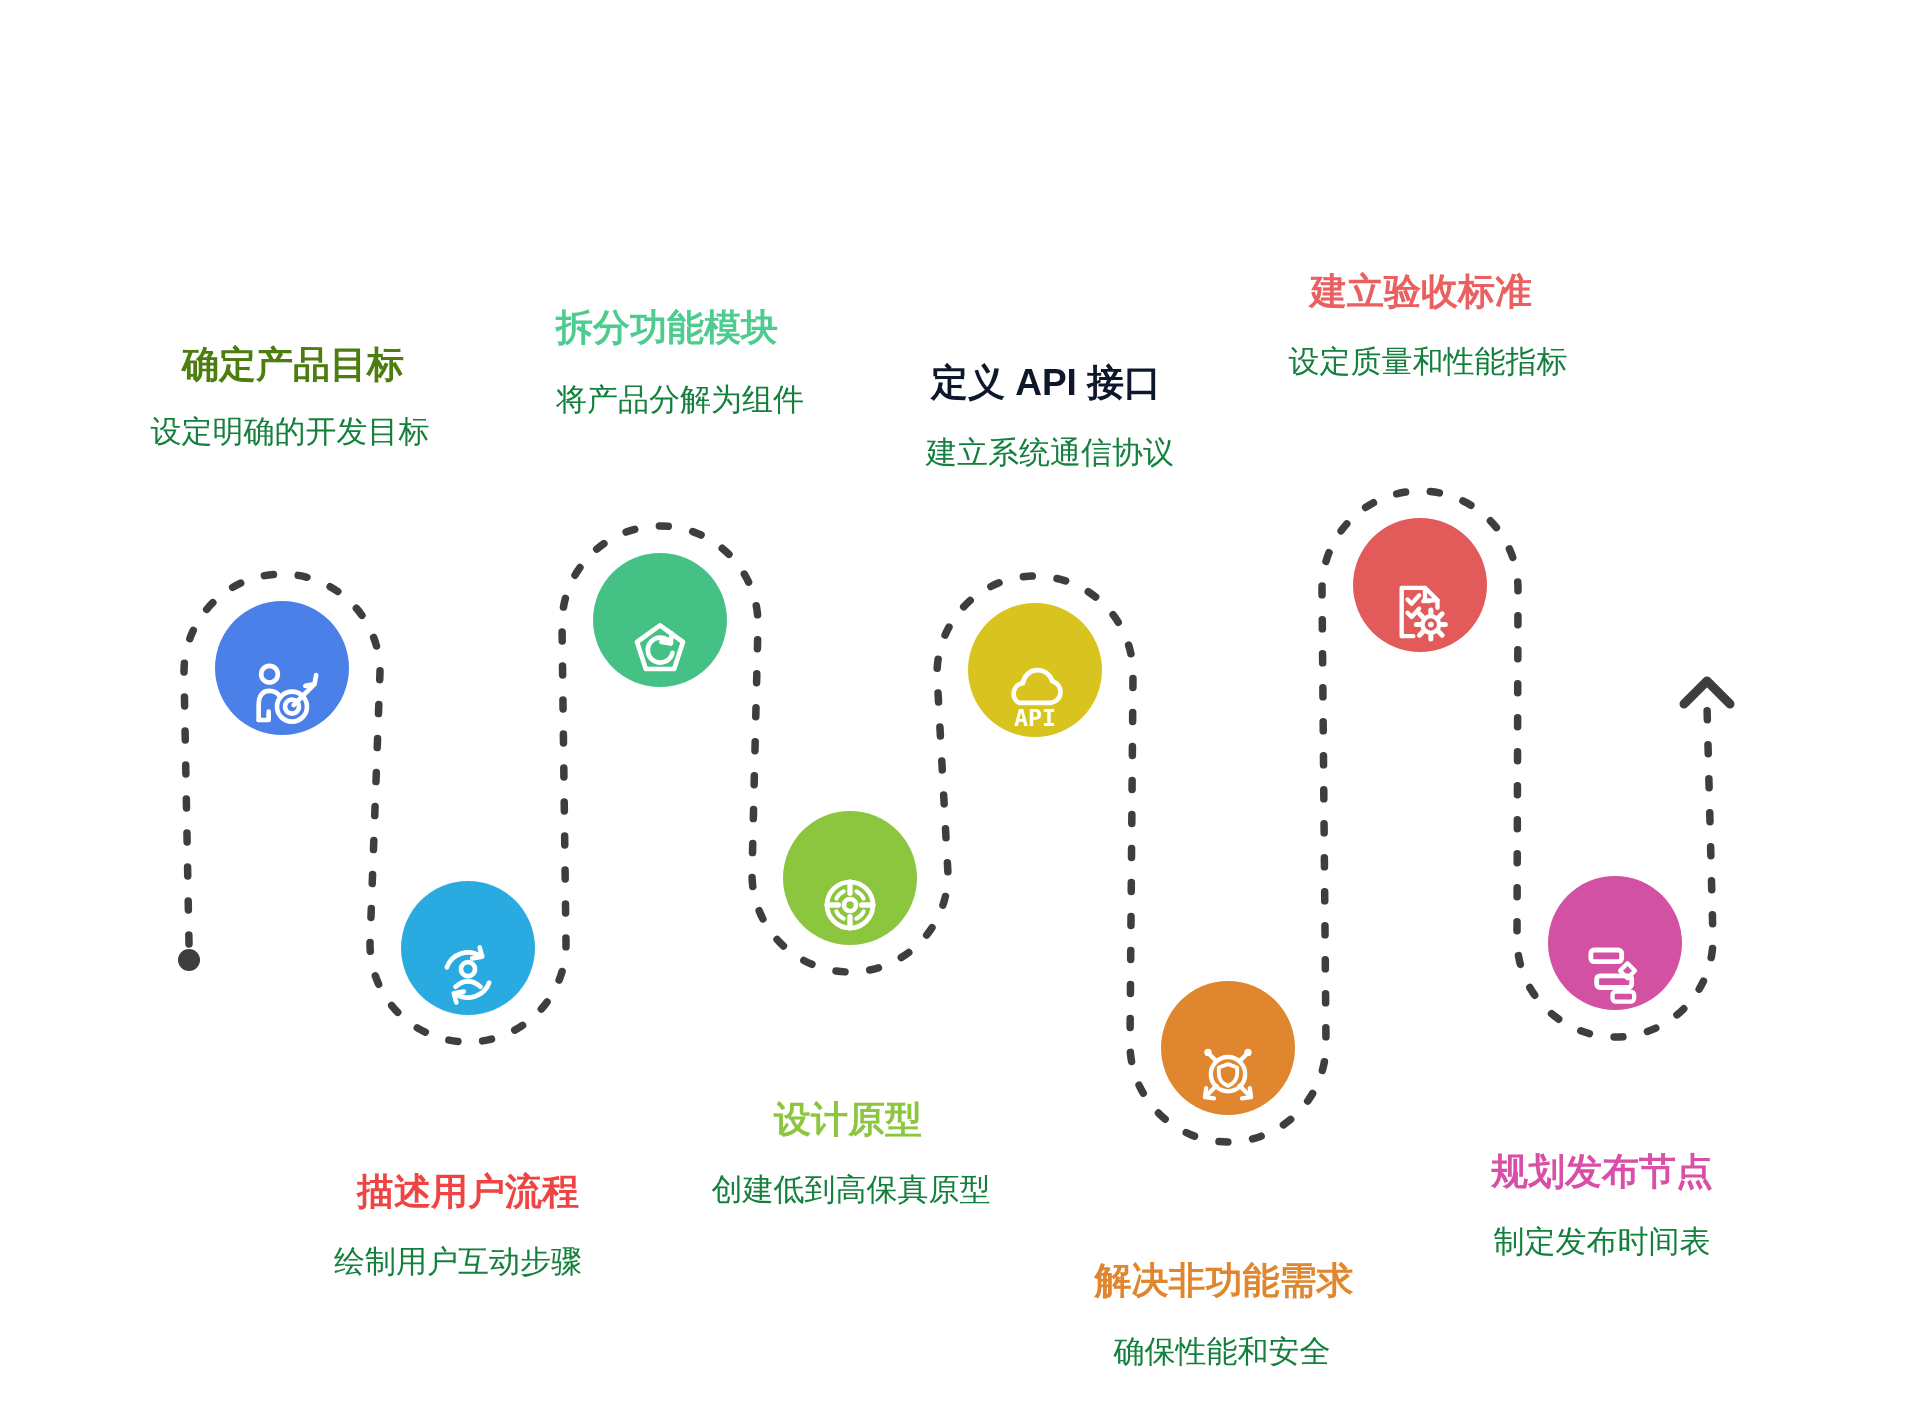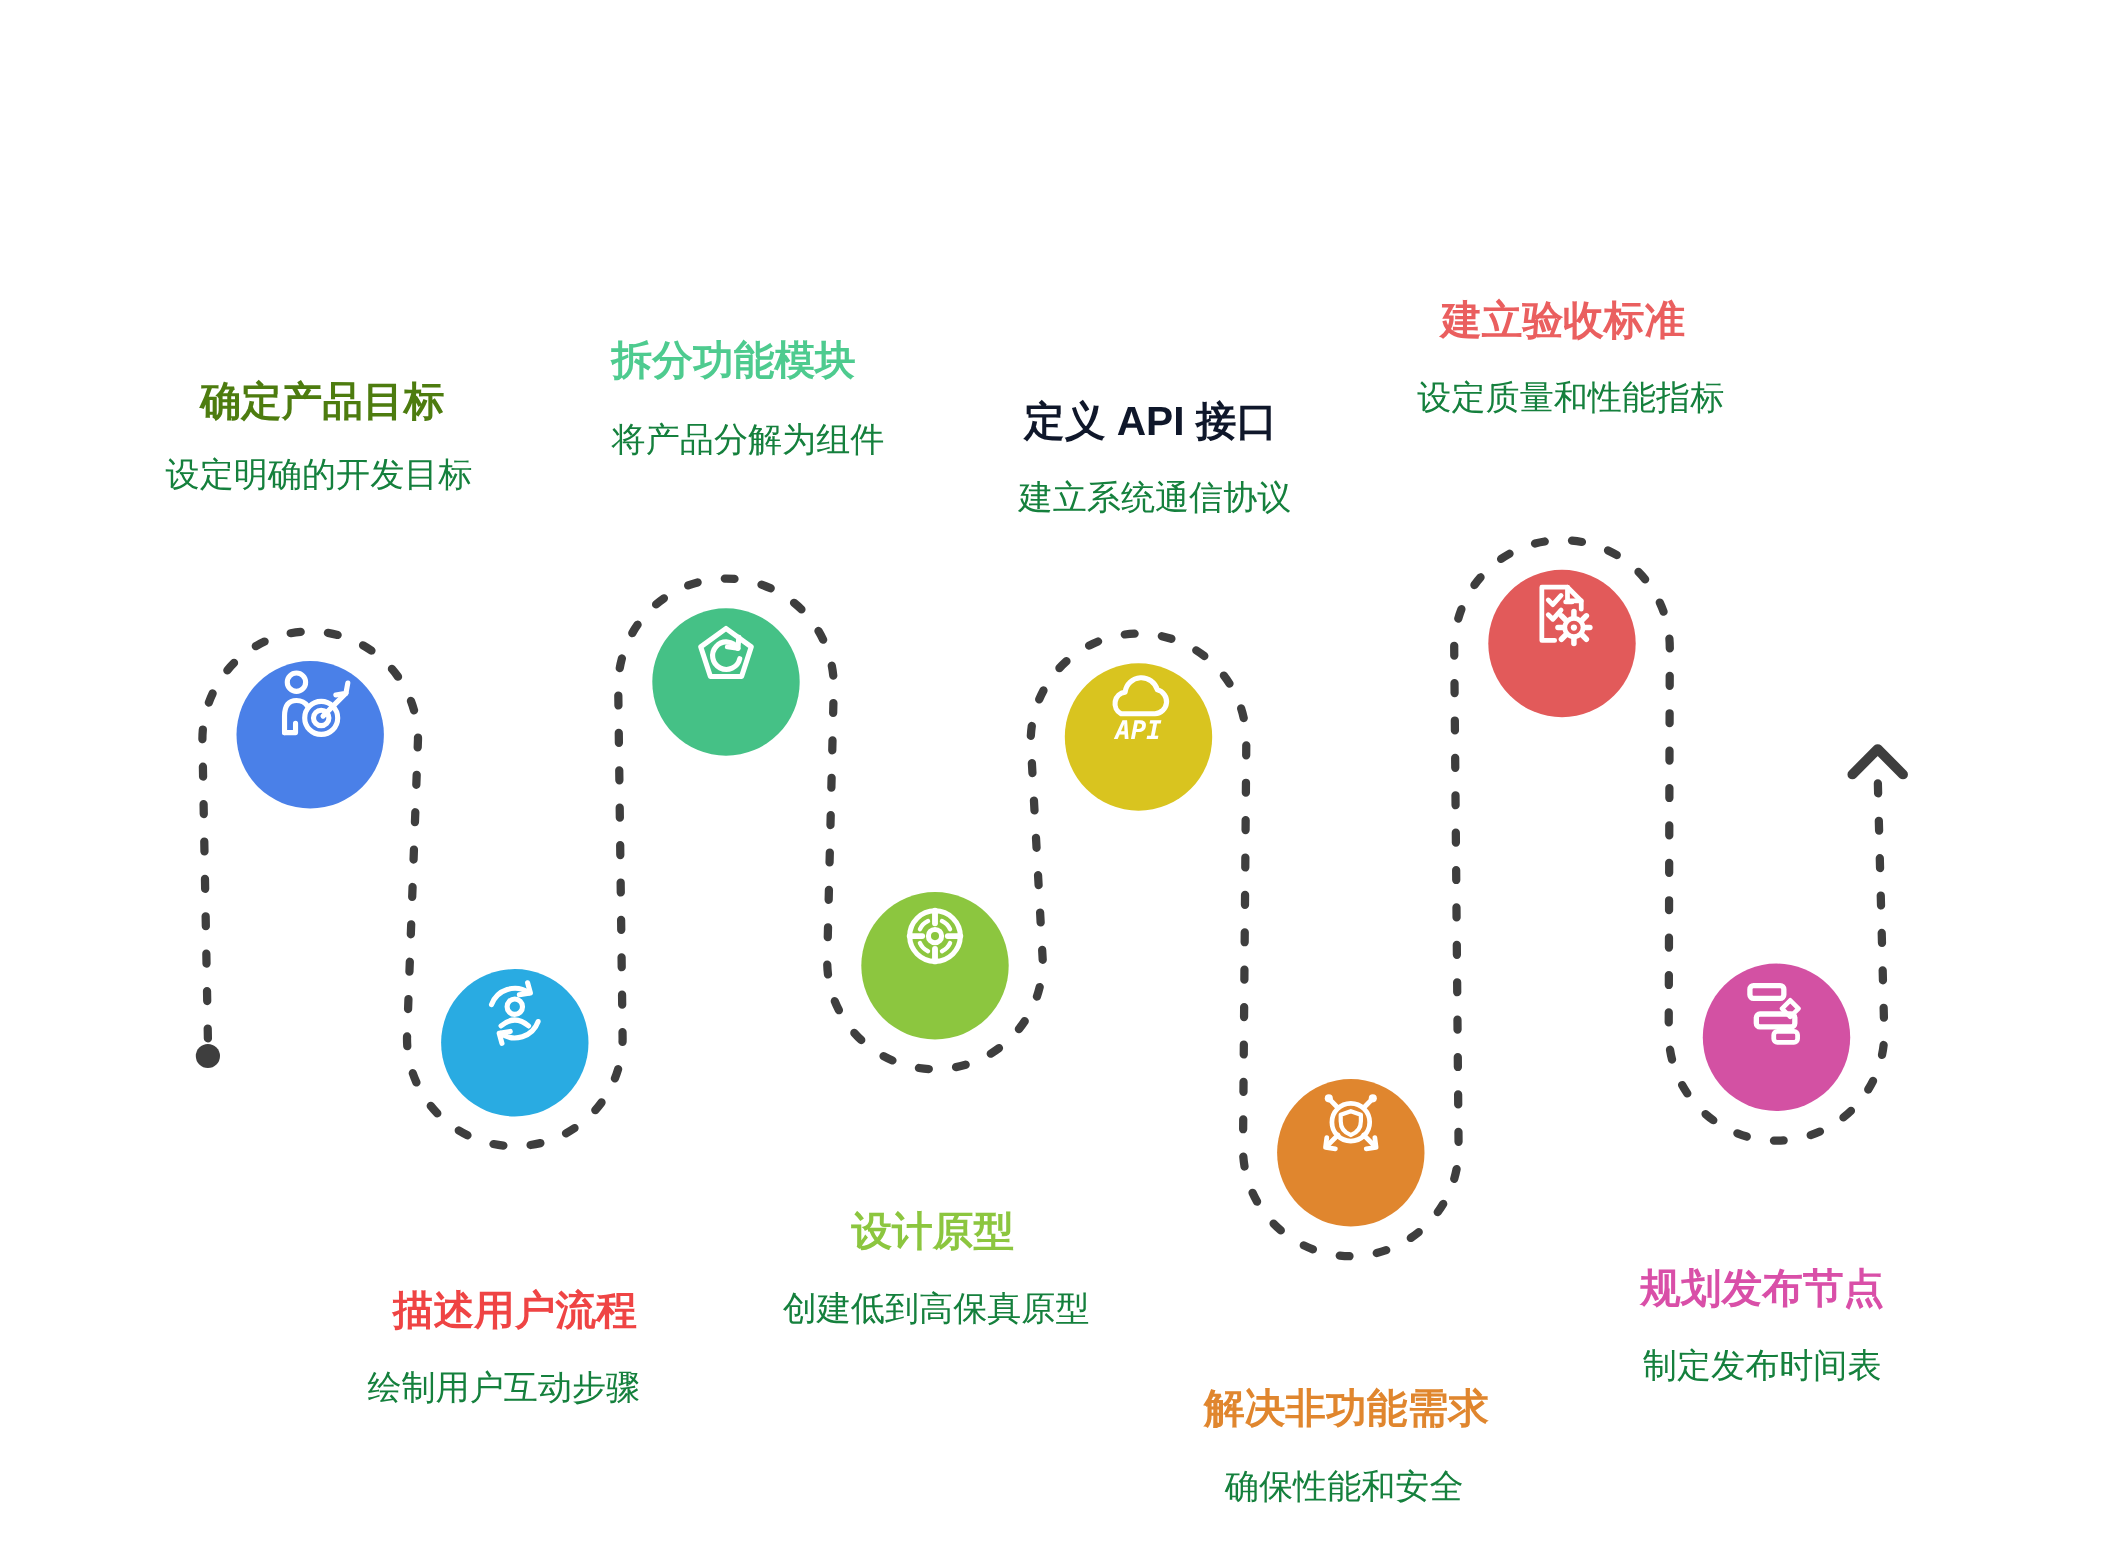--- a/index.html
+++ b/index.html
@@ -12,21 +12,21 @@
   }
   .page-title{
     position:absolute;left:0;top:52px;width:100%;
     text-align:center;
     font-size:56px;font-weight:700;color:#4a4a4a;
     letter-spacing:1px;
   }
   .flow-svg{position:absolute;left:0;top:0;}
   .circle{
     position:absolute;width:134px;height:134px;border-radius:50%;
-    display:flex;align-items:flex-start;justify-content:center;font-style:italic;
+    display:flex;align-items:flex-end;justify-content:center;
   }
   .circle svg{width:80px;height:80px;}
   .step-label{
     position:absolute;transform:translateX(-50%);
     font-size:37px;font-weight:700;white-space:nowrap;line-height:1;
   }
   .step-desc{
     position:absolute;transform:translateX(-50%);
     font-size:31px;font-weight:400;color:#15803d;white-space:nowrap;line-height:1;
   }

